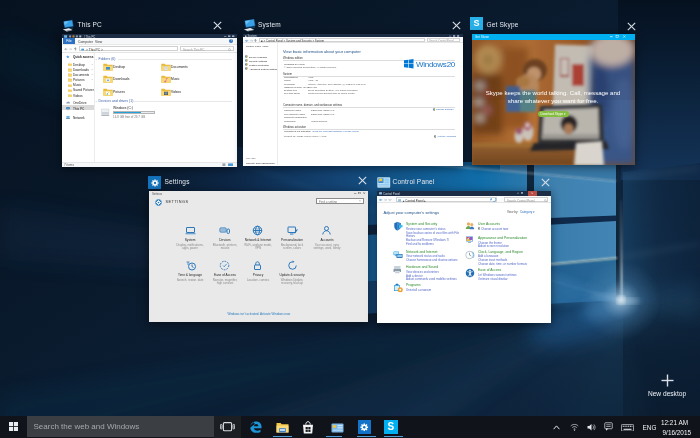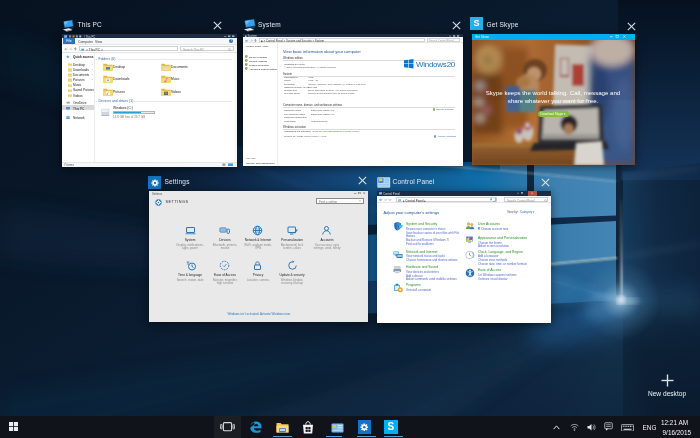--- a/index.html
+++ b/index.html
@@ -883,20 +883,23 @@
 
   <svg class="abs" style="left:9px;top:6px" width="9" height="9" viewBox="0 0 9 9">
         <g fill="#e9edf2">
           <rect x="0" y="0" width="4.1" height="4.1"></rect>
           <rect x="4.9" y="0" width="4.1" height="4.1"></rect>
           <rect x="0" y="4.9" width="4.1" height="4.1"></rect>
           <rect x="4.9" y="4.9" width="4.1" height="4.1"></rect>
         </g>
       </svg>
 
+  <div class="abs" style="left:26.5px;top:0.8px;width:187px;height:21.2px;background:#3b3e42;box-sizing:border-box;">
+    <div class="abs" style="left:7px;top:6px;color:#a6aaad;font-size:8px;">Search the web and Windows</div>
+  </div>
 
 <div class="abs" style="left:214px;top:0;width:26.5px;height:22.5px;background:#1b1e23;"></div>
 
   <svg class="abs" style="left:220px;top:6px" width="15" height="10" viewBox="0 0 15 10">
     <rect x="3.4" y="0.6" width="8.2" height="8.2" rx="1" fill="none" stroke="#d7dbe0" stroke-width="1.1"></rect>
     <rect x="0.4" y="2.4" width="1.6" height="4.6" rx="0.8" fill="none" stroke="#d7dbe0" stroke-width="0.9"></rect>
     <rect x="13" y="2.4" width="1.6" height="4.6" rx="0.8" fill="none" stroke="#d7dbe0" stroke-width="0.9"></rect>
   </svg>
 
   <svg class="abs" style="left:249px;top:4.5px" width="14" height="14" viewBox="0 0 32 32">

